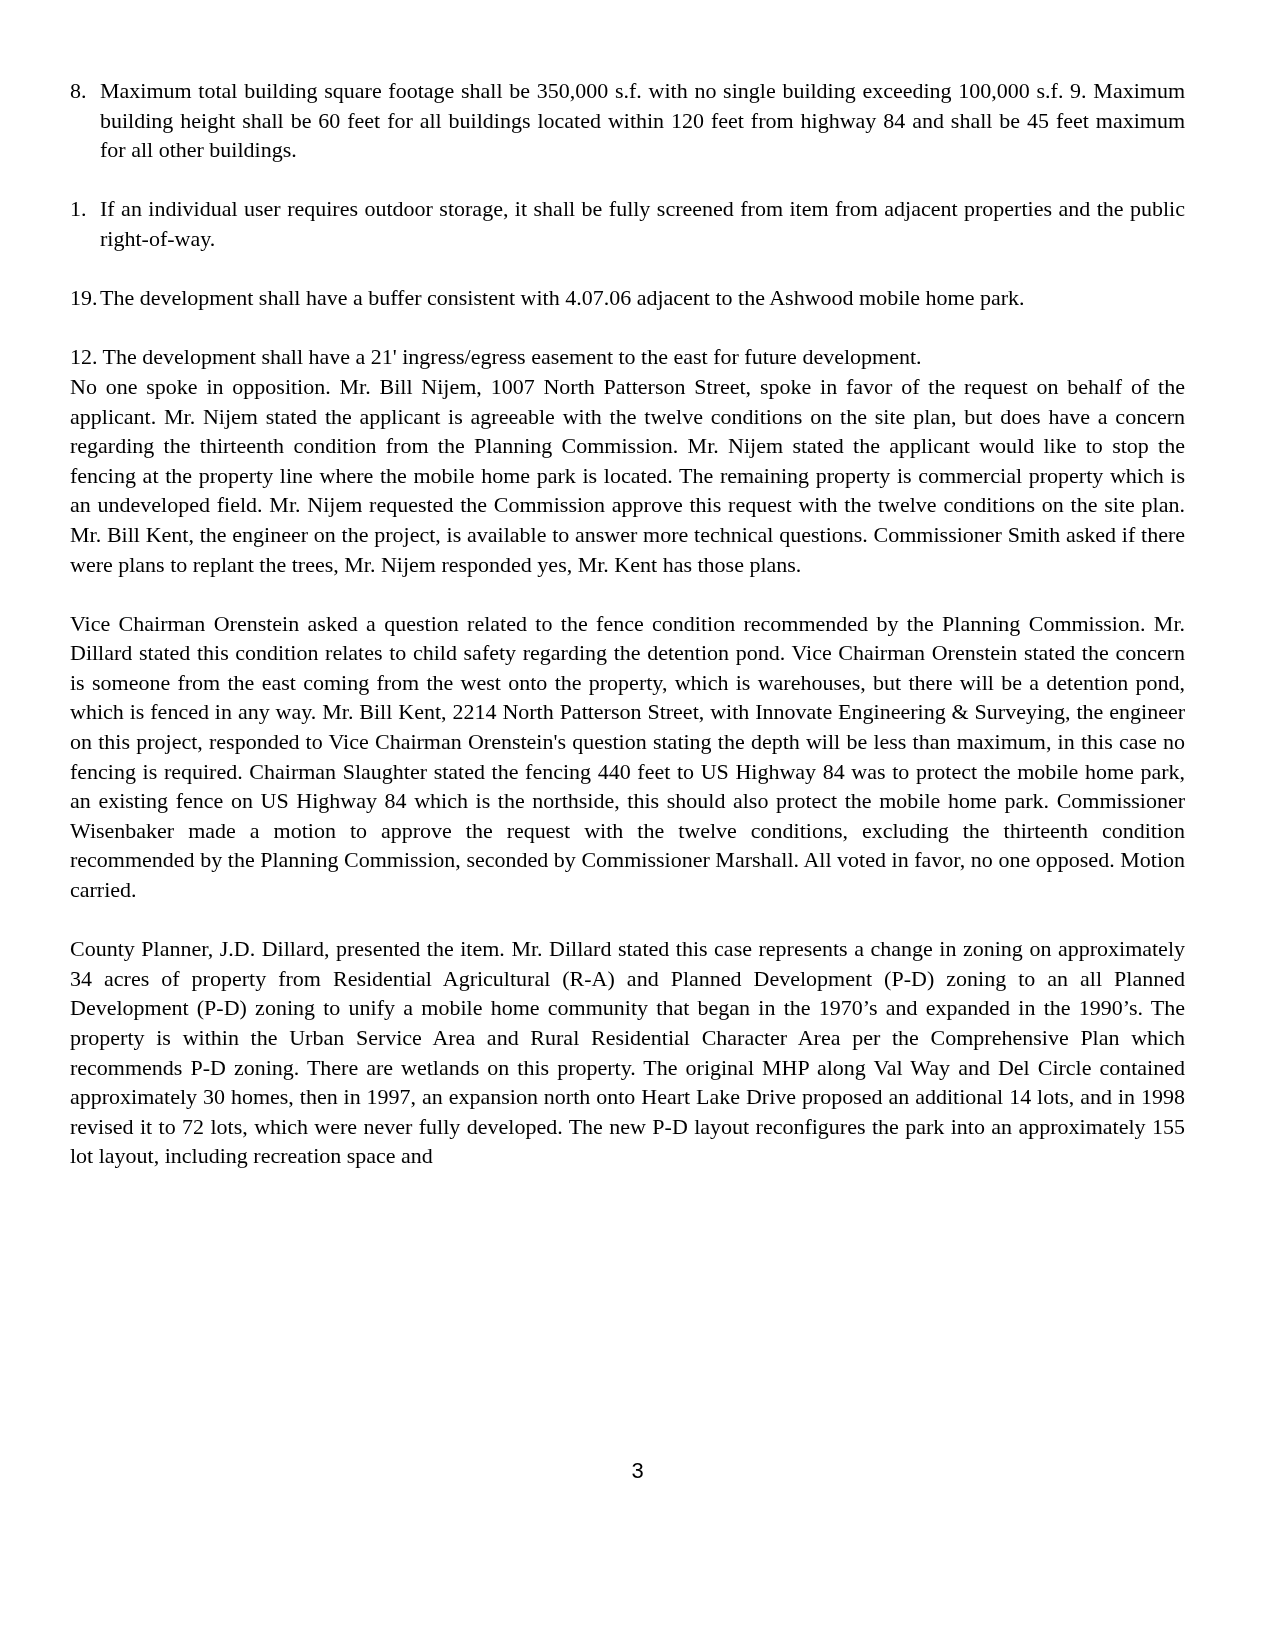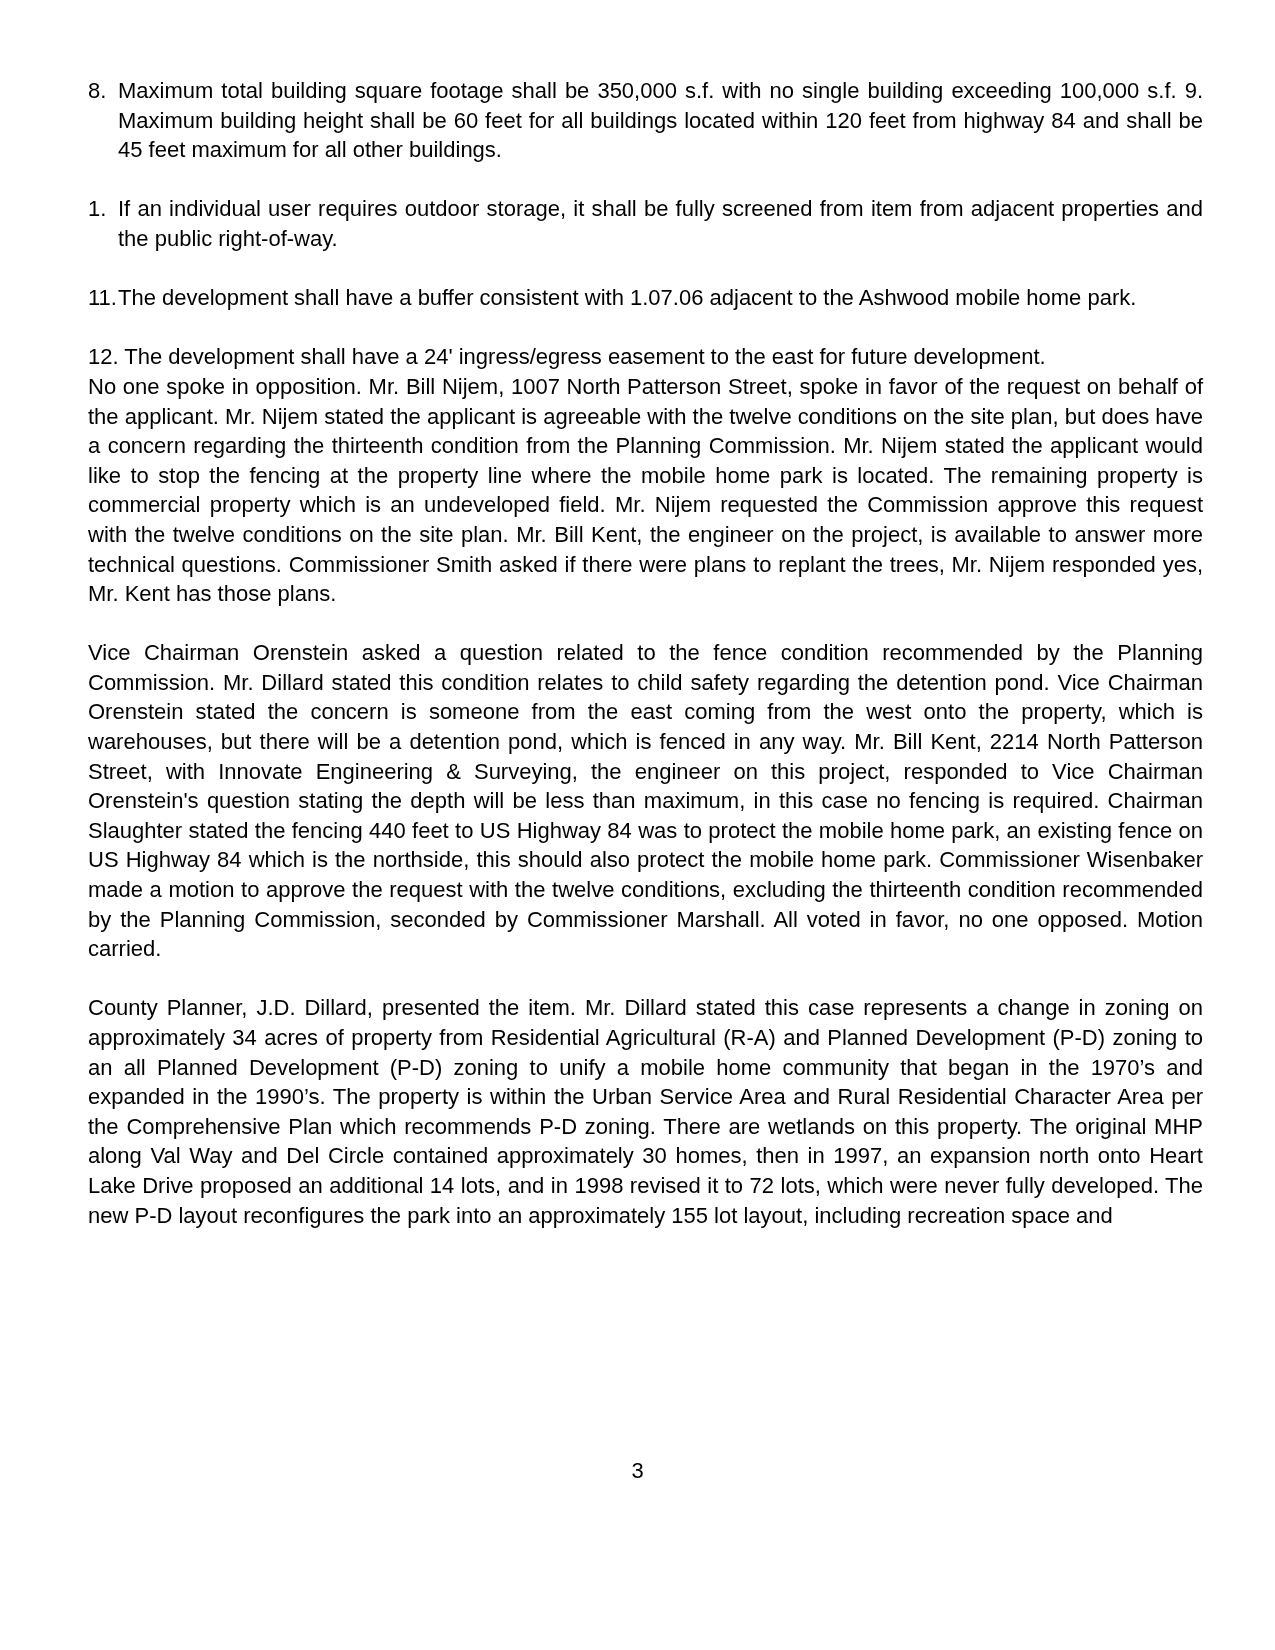--- a/index.html
+++ b/index.html
@@ -13,23 +13,24 @@
     height: 1650px;
     background: #ffffff;
     color: #000000;
     font-family: "Liberation Sans", sans-serif;
     font-size: 22px;
     line-height: 29.6px;
     overflow: hidden;
   }
   .content {
     position: absolute;
-    left: 88px;
+    left: 70px;
     top: 76px;
     width: 1115px;
+    font-family: Liberation Serif, serif;
   }
   .content p {
     margin: 0 0 29.6px 0;
     text-align: justify;
   }
   .content p.no-gap {
     margin-bottom: 0;
   }
   .hang {
     padding-left: 30px;
@@ -54,23 +55,23 @@
 </head>
 <body>
 
 <div class="page">
   <div class="content">
 
     <p class="hang"><span class="num">8.</span><span>Maximum total building square footage shall be 350,000 s.f. with no single building exceeding 100,000 s.f. 9. Maximum building height shall be 60 feet for all buildings located within 120 feet from highway 84 and shall be 45 feet maximum for all other buildings.</span></p>
 
     <p class="hang"><span class="num">1.</span><span>If an individual user requires outdoor storage, it shall be fully screened from item from adjacent properties and the public right-of-way.</span></p>
 
-    <p class="hang"><span class="num">11.</span><span>The development shall have a buffer consistent with 1.07.06 adjacent to the Ashwood mobile home park.</span></p>
+    <p class="hang"><span class="num">19.</span><span>The development shall have a buffer consistent with 4.07.06 adjacent to the Ashwood mobile home park.</span></p>
 
-    <p class="no-gap">12. The development shall have a 24' ingress/egress easement to the east for future development.</p>
+    <p class="no-gap">12. The development shall have a 21' ingress/egress easement to the east for future development.</p>
 
 
     <p>No one spoke in opposition. Mr. Bill Nijem, 1007 North Patterson Street, spoke in favor of the request on behalf of the applicant. Mr. Nijem stated the applicant is agreeable with the twelve conditions on the site plan, but does have a concern regarding the thirteenth condition from the Planning Commission. Mr. Nijem stated the applicant would like to stop the fencing at the property line where the mobile home park is located. The remaining property is commercial property which is an undeveloped field. Mr. Nijem requested the Commission approve this request with the twelve conditions on the site plan. Mr. Bill Kent, the engineer on the project, is available to answer more technical questions. Commissioner Smith asked if there were plans to replant the trees, Mr. Nijem responded yes, Mr. Kent has those plans.</p>
 
     <p>Vice Chairman Orenstein asked a question related to the fence condition recommended by the Planning Commission. Mr. Dillard stated this condition relates to child safety regarding the detention pond. Vice Chairman Orenstein stated the concern is someone from the east coming from the west onto the property, which is warehouses, but there will be a detention pond, which is fenced in any way. Mr. Bill Kent, 2214 North Patterson Street, with Innovate Engineering &amp; Surveying, the engineer on this project, responded to Vice Chairman Orenstein's question stating the depth will be less than maximum, in this case no fencing is required. Chairman Slaughter stated the fencing 440 feet to US Highway 84 was to protect the mobile home park, an existing fence on US Highway 84 which is the northside, this should also protect the mobile home park. Commissioner Wisenbaker made a motion to approve the request with the twelve conditions, excluding the thirteenth condition recommended by the Planning Commission, seconded by Commissioner Marshall. All voted in favor, no one opposed. Motion carried.</p>
 
 
     <p class="no-gap">County Planner, J.D. Dillard, presented the item. Mr. Dillard stated this case represents a change in zoning on approximately 34 acres of property from Residential Agricultural (R-A) and Planned Development (P-D) zoning to an all Planned Development (P-D) zoning to unify a mobile home community that began in the 1970’s and expanded in the 1990’s. The property is within the Urban Service Area and Rural Residential Character Area per the Comprehensive Plan which recommends P-D zoning. There are wetlands on this property. The original MHP along Val Way and Del Circle contained approximately 30 homes, then in 1997, an expansion north onto Heart Lake Drive proposed an additional 14 lots, and in 1998 revised it to 72 lots, which were never fully developed. The new P-D layout reconfigures the park into an approximately 155 lot layout, including recreation space and</p>
 
   </div>

